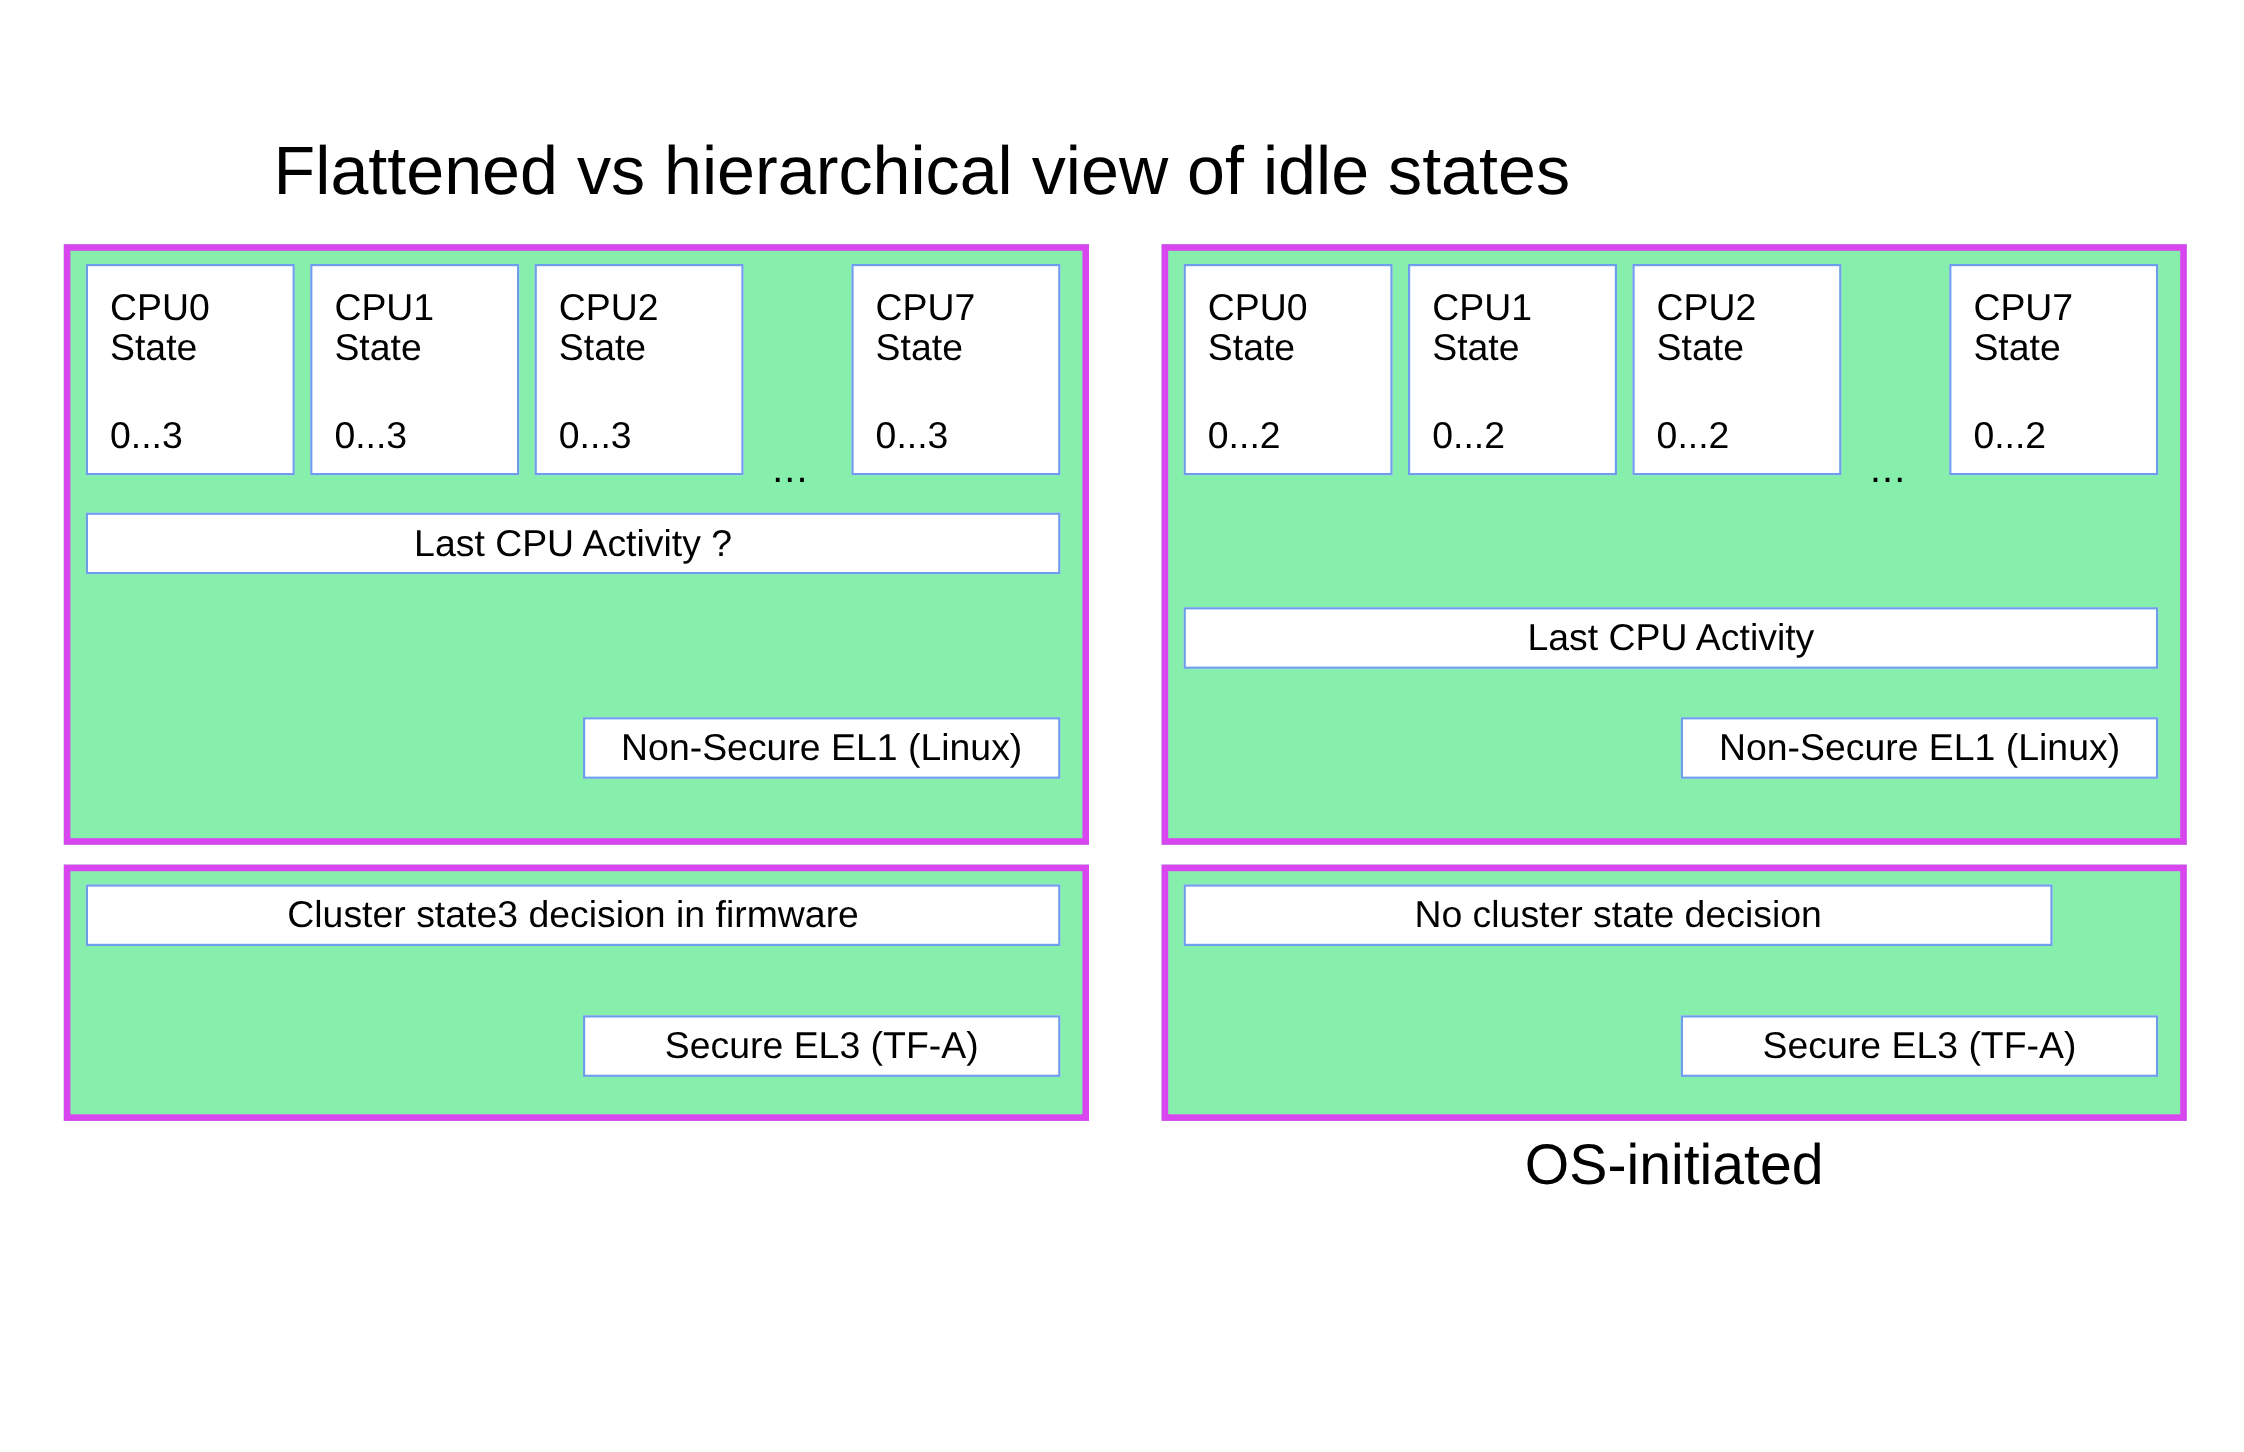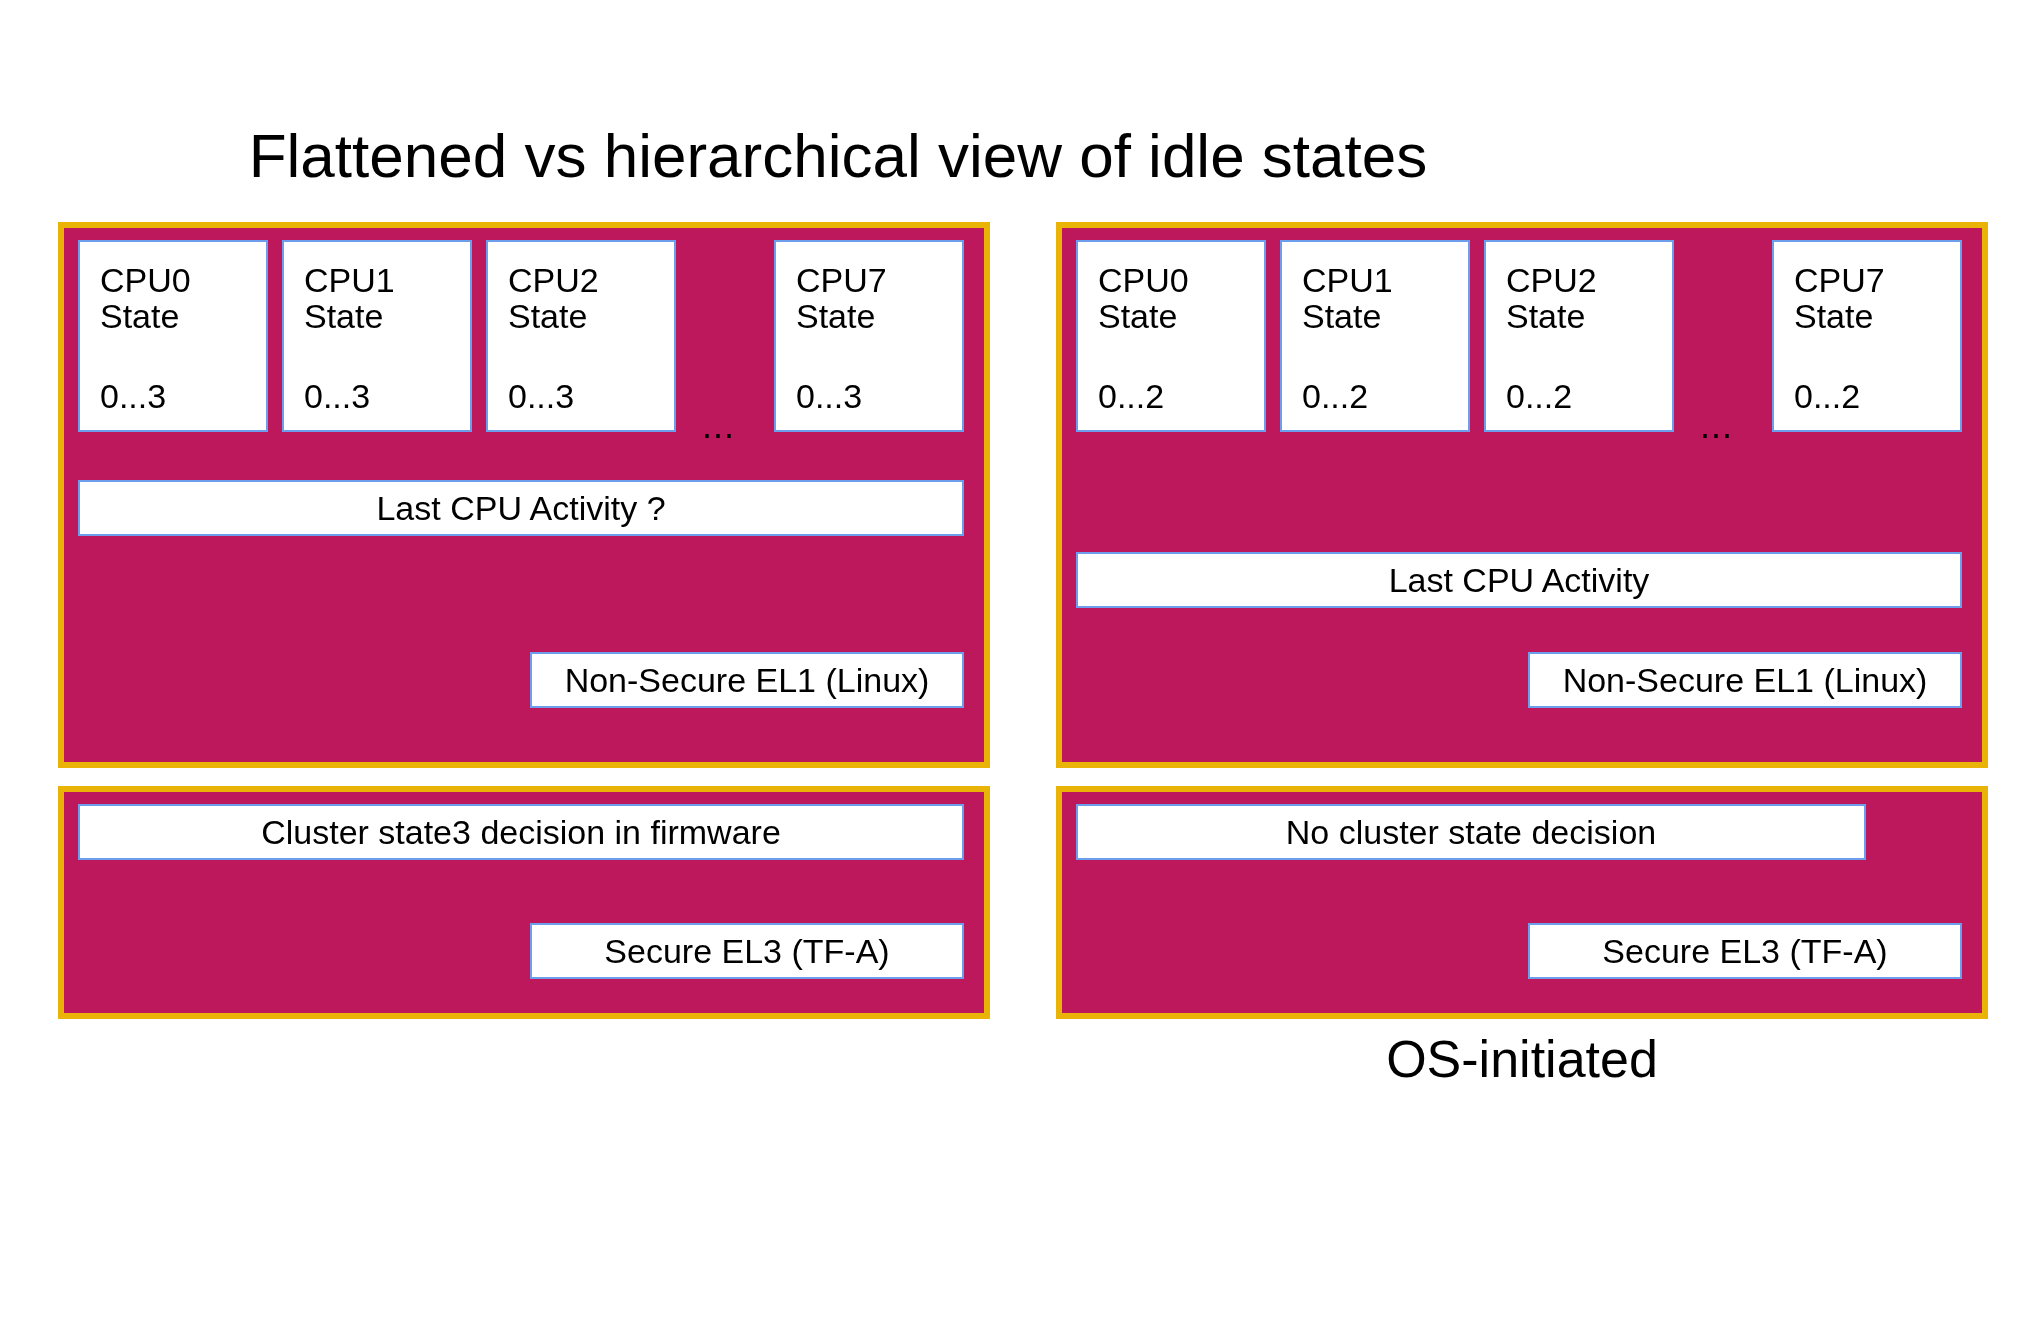--- a/index.html
+++ b/index.html
@@ -35,22 +35,22 @@
     line-height: 72px;
     font-weight: 400;
     color: #000;
     white-space: nowrap;
   }
 
   
   .panel {
     position: absolute;
     box-sizing: border-box;
-    border: 6px solid #eab308;
-    background: #be185d;
+    border: 6px solid #d946ef;
+    background: #86efac;
     padding-left: 32px;
   }
 
   .panel-left-top    { left: 58px;  top: 222px; width: 932px;  height: 546px; }
   .panel-left-bot    { left: 58px;  top: 786px; width: 932px;  height: 233px; }
   .panel-right-top   { left: 1056px; top: 222px; width: 932px; height: 546px; }
   .panel-right-bot   { left: 1056px; top: 786px; width: 932px; height: 233px; }
 
   
   .cpu-box {
@@ -144,21 +144,21 @@
     <div class="ellipsis" style="left:638px; top:178px;">...</div>
 
     <div class="cpu-box" style="left:710px; top:12px; width:190px; height:192px;">
       <div class="cpu-title">CPU7</div>
       <div class="cpu-state">
         <span>State</span><br>
         <span>0...3</span>
       </div>
     </div>
 
-    <div class="bar" style="left:14px; top:252px; width:886px; height:56px;">Last CPU Activity ?</div>
+    <div class="bar" style="left:14px; top:238px; width:886px; height:56px;">Last CPU Activity ?</div>
 
     <div class="bar" style="left:466px; top:424px; width:434px; height:56px;">Non-Secure EL1 (Linux)</div>
   </div>
 
   <div class="panel panel-left-bot">
     <div class="bar" style="left:14px; top:12px; width:886px; height:56px;">Cluster state3 decision in firmware</div>
     <div class="bar" style="left:466px; top:131px; width:434px; height:56px;">Secure EL3 (TF-A)</div>
   </div>
 
   <div class="panel panel-right-top">

